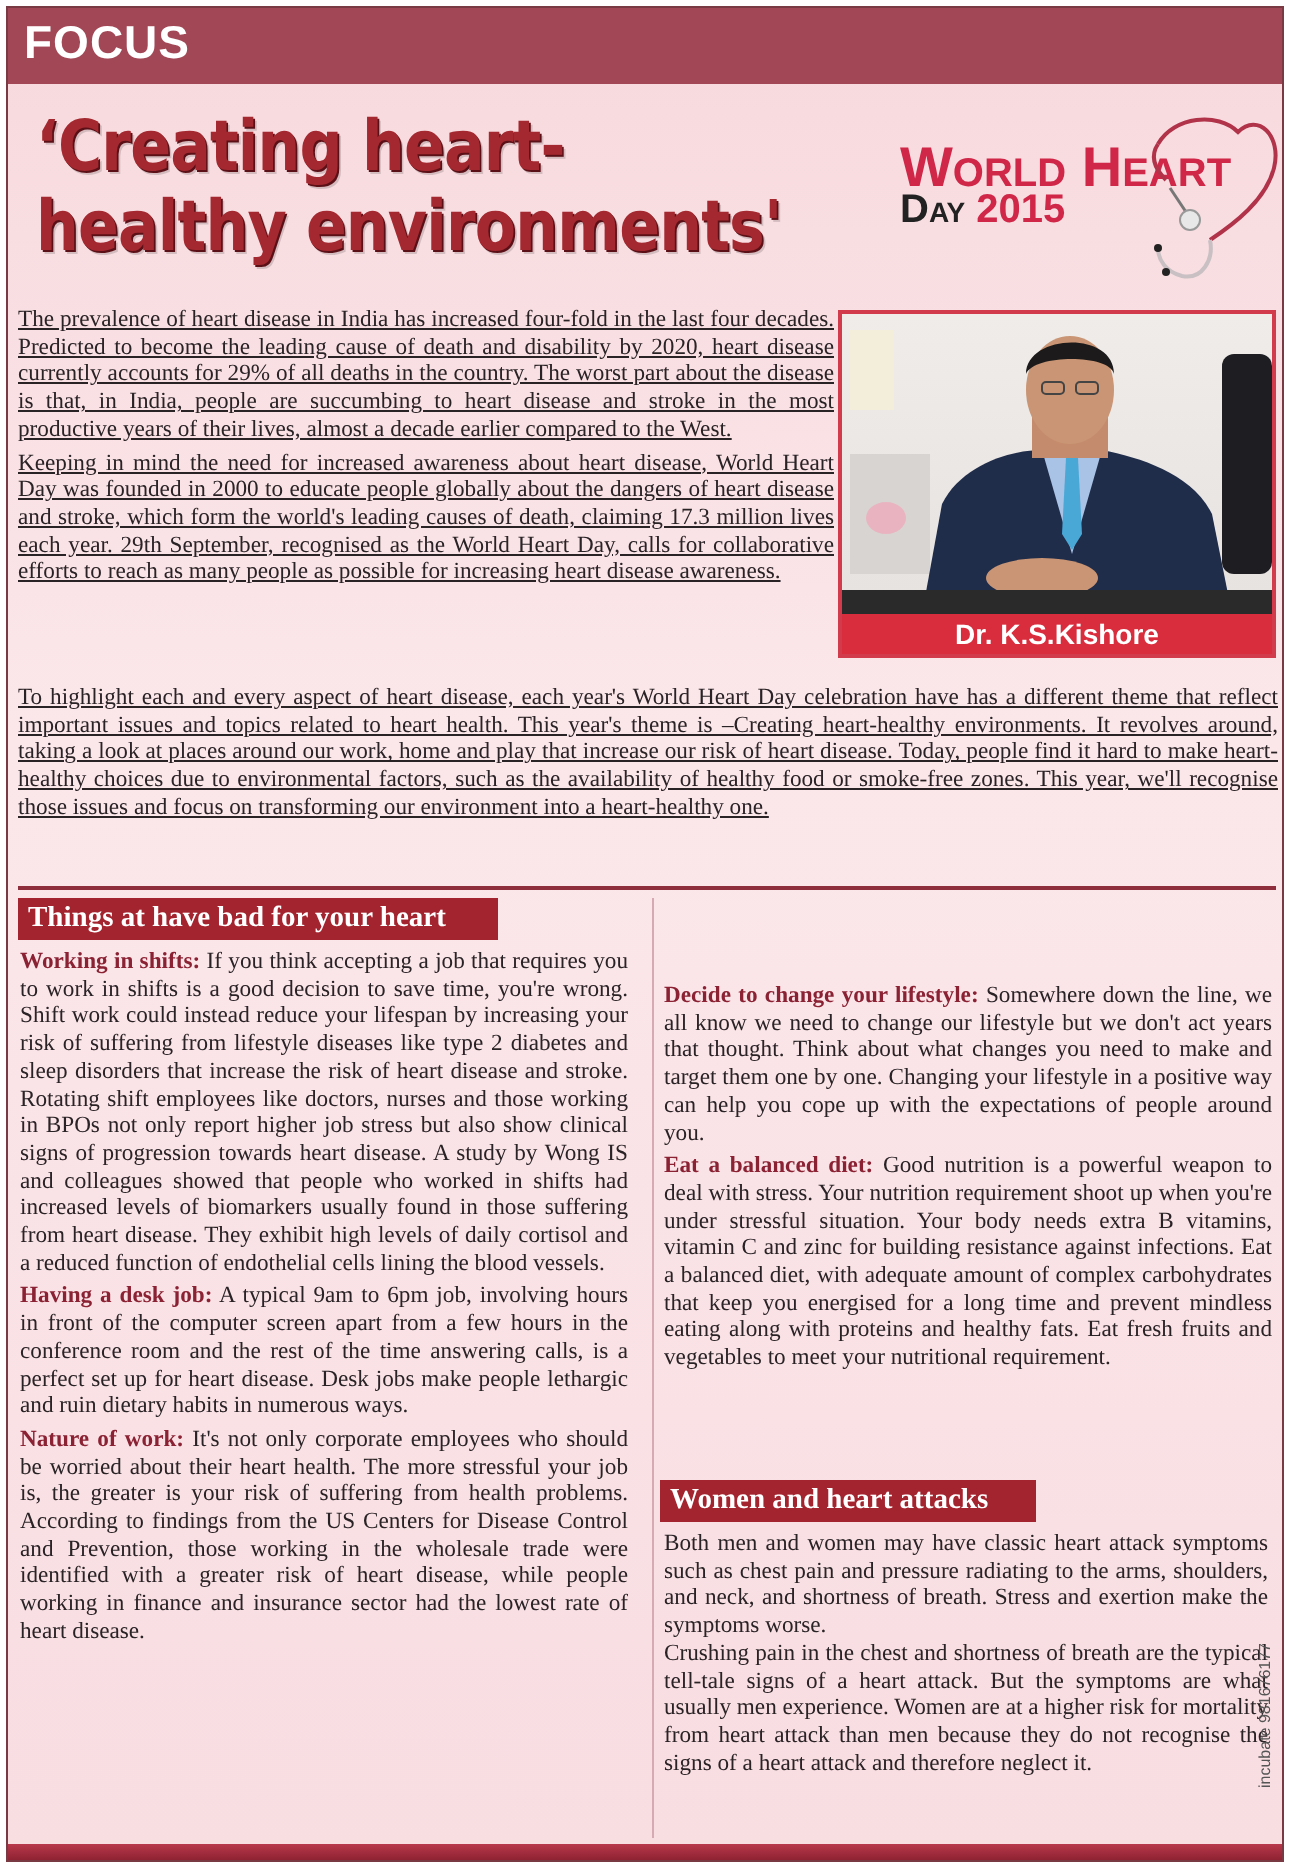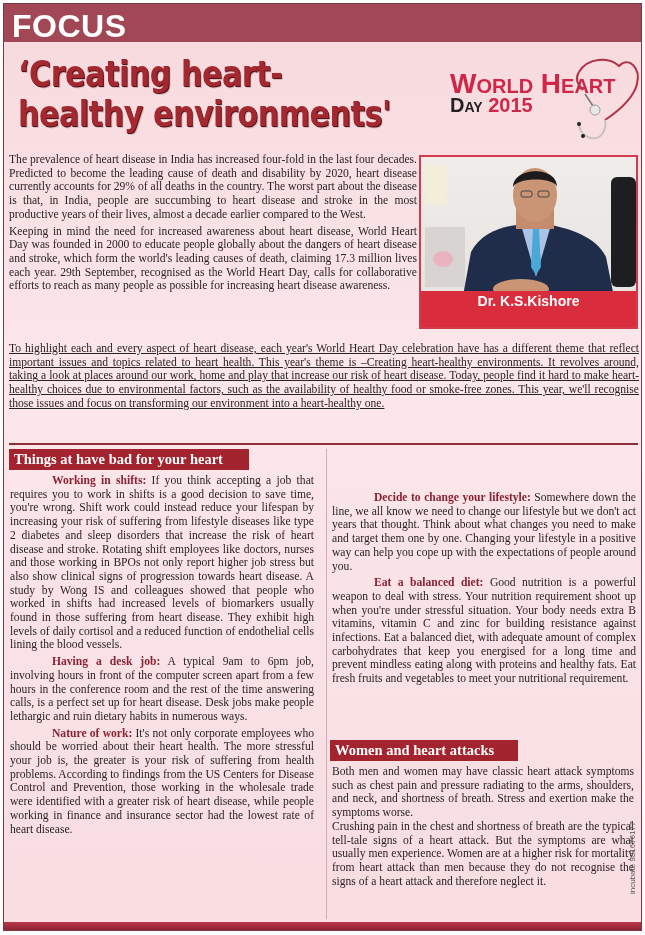--- a/index.html
+++ b/index.html
@@ -11,21 +11,21 @@
       border: 1px solid #7a3a44;
       background: linear-gradient(180deg, #f7d9dd 0%, #fbe7ea 40%, #f8dde1 100%);
     }
     .focus-bar {
       position: absolute; left: 0; top: 0; width: 100%; height: 38px;
       background: #a24756;
     }
     .focus-bar span {
       position: absolute; left: 8px; top: 4px;
       font-family: "Liberation Sans", "DejaVu Sans", sans-serif;
-      font-weight: bold; font-size: 32px; color: #ffffff; letter-spacing: 0.5px;
+      font-weight: bold; font-size: 23px; color: #ffffff; letter-spacing: 0.5px;
     }
 
     .headline {
       position: absolute; left: 14px; top: 50px; width: 420px;
       font-family: "DejaVu Sans", "Liberation Sans", sans-serif;
       font-weight: bold; font-size: 35px; line-height: 40px;
       color: #a3282f; letter-spacing: -0.5px;
       transform: scaleX(0.86); transform-origin: left top;
       text-shadow: 1px 1px 0 #5b1017, 2px 2px 0 rgba(0,0,0,0.15);
     }
@@ -44,45 +44,45 @@
       font-weight: bold; font-size: 20px; white-space: nowrap; text-align: center;
     }
     .whd-day { color: #222; font-variant: small-caps; }
     .whd-year { color: #d02749; }
     .whd-heart { position: absolute; left: 110px; top: 0; }
 
     .body-text {
       font-size: 11.6px; line-height: 13.7px; text-align: justify; color: #2a2326;
     }
     .intro { position: absolute; left: 5px; top: 149px; width: 408px; }
-    .intro p { margin-bottom: 3px; }
+    .intro p { margin-bottom: 3px; text-decoration: underline; }
 
     .photo-box {
       position: absolute; left: 415px; top: 151px; width: 219px; height: 174px;
       border: 2px solid #d13b4c; background: #ece8e6; overflow: hidden;
     }
     .photo-box .wall { position: absolute; inset: 0; background: linear-gradient(180deg, #efecea 0%, #e5e1de 100%); }
     .photo-box .caption {
-      position: absolute; left: 0; bottom: 0; width: 100%; height: 36px;
+      position: absolute; left: 0; bottom: 0; width: 100%; height: 20px;
       background: #d92c3c; color: #fff; text-align: center;
       font-family: "Liberation Sans", "DejaVu Sans", sans-serif;
       font-weight: bold; font-size: 14px; line-height: 20px;
     }
 
     .wide-para { position: absolute; left: 5px; top: 338px; width: 630px; text-decoration: underline; }
 
     .rule { position: absolute; left: 5px; top: 439px; width: 629px; height: 2px; background: #8e2d3b; }
     .col-divider { position: absolute; left: 322px; top: 445px; width: 1px; height: 470px; background: #d5aab2; }
 
     .section-head {
       position: absolute; background: #a3232e; color: #fff;
       font-family: "Liberation Serif", "DejaVu Serif", serif;
       font-weight: bold; font-size: 14.5px; line-height: 17px; padding: 2px 5px;
     }
-    .lead { color: #8b2233; font-weight: bold; margin-left: 42px; }
+    .lead { color: #8b2233; font-weight: bold; }
 
     .left-col { position: absolute; left: 6px; top: 470px; width: 304px; }
     .left-col p, .right-col p { margin-bottom: 3px; }
     .right-col { position: absolute; left: 328px; top: 487px; width: 304px; }
     .right-col2 { position: absolute; left: 328px; top: 761px; width: 302px; }
 
     .vertical-credit {
       position: absolute; left: 624px; top: 890px;
       font-family: "Liberation Sans", "DejaVu Sans", sans-serif;
       font-size: 8px; color: #555; white-space: nowrap;

